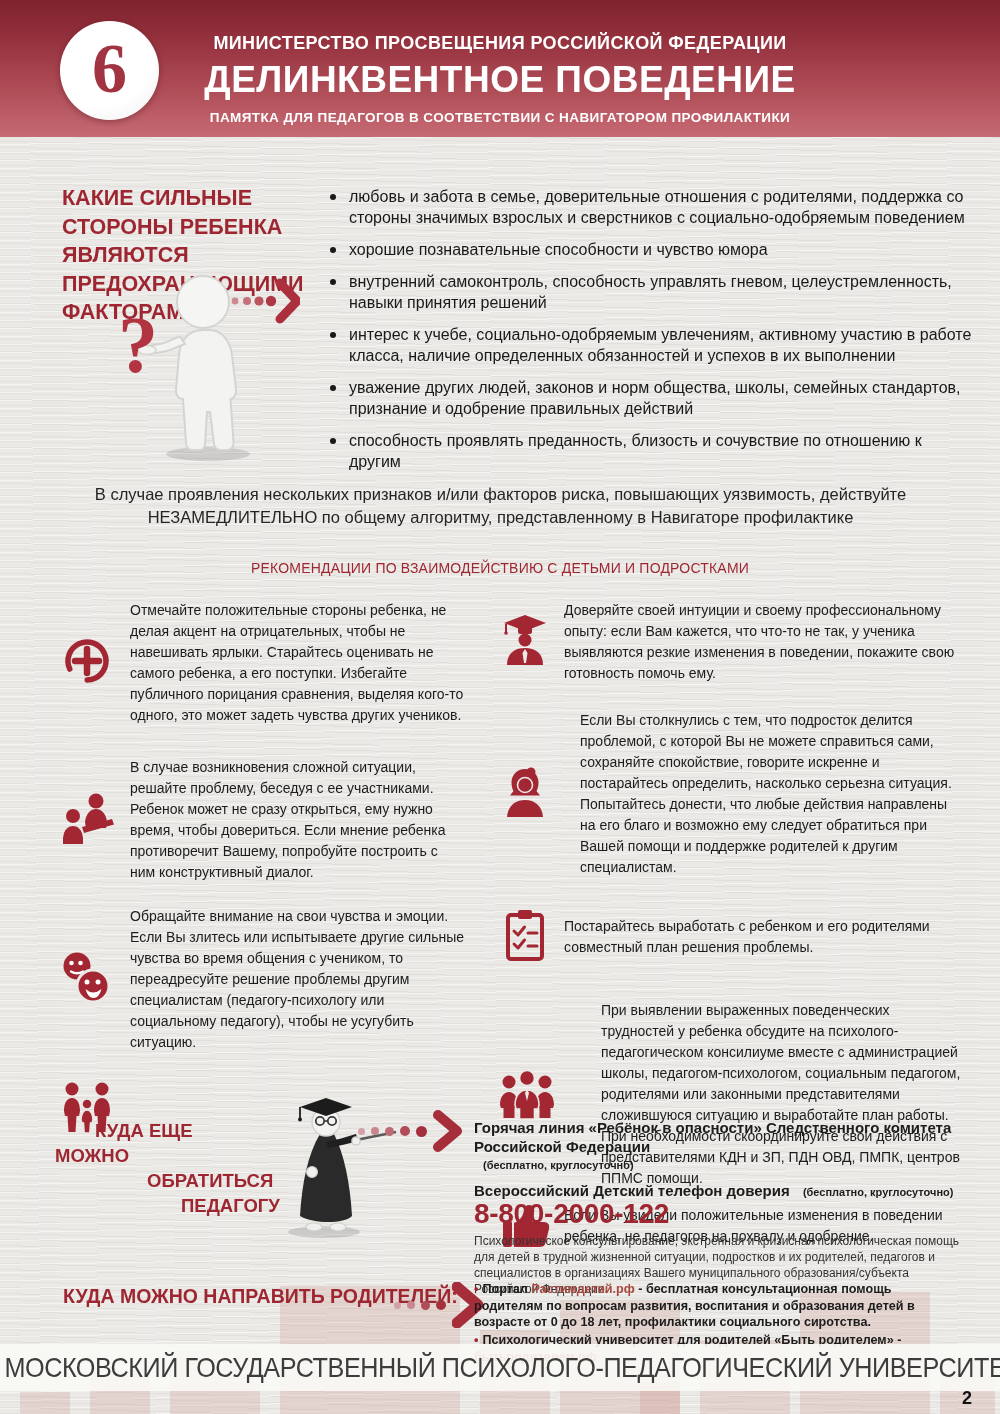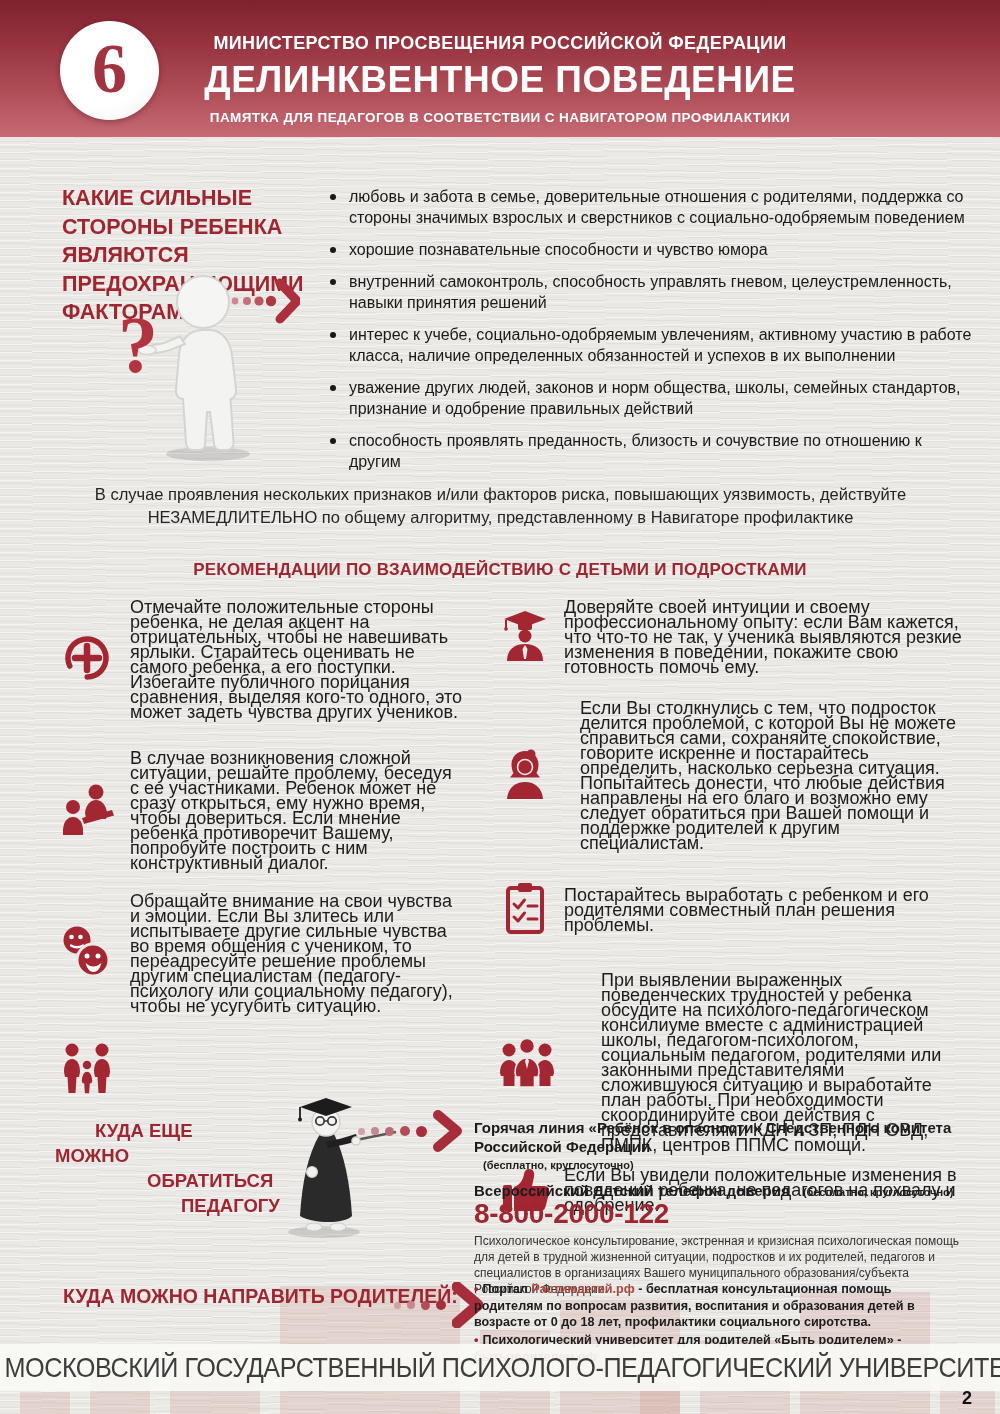--- a/index.html
+++ b/index.html
@@ -41,29 +41,29 @@
   .strengths-list li { display:flex; gap:13px; margin-bottom:11px; font-size:16px; line-height:21px; color:#191919; }
   .strengths-list .b { flex:none; width:6px; height:6px; border-radius:50%; background:#191919; margin-top:8px; }
   
   .alert-note {
     position:absolute; left:78px; top:483px; width:845px; z-index:2;
     text-align:center; font-size:16.5px; line-height:23px; color:#242424;
   }
   
   .rec-heading {
     position:absolute; left:0; top:560px; width:100%; z-index:2;
-    text-align:center; color:#9e2631; font-size:17px; font-weight:bold; letter-spacing:.2px;
+    text-align:center; color:#9e2631; font-size:14px; font-weight:normal; letter-spacing:.2px;
   }
   .rec-col { position:absolute; top:600px; z-index:2; }
   .rec-left { left:60px; width:405px; }
   .rec-right { left:498px; width:468px; }
   .rec-item { display:flex; align-items:center; }
   .rec-left .rec-item .rec-icon { flex:none; width:70px; }
   .rec-right .rec-item .rec-icon { flex:none; width:66px; }
-  .rec-text { font-size:18px; line-height:15px; color:#1c1c1c; }
+  .rec-text { font-size:14px; line-height:21px; color:#1c1c1c; }
   .rec-left  .rec-item:nth-child(1){margin-bottom:31px;}
   .rec-left  .rec-item:nth-child(2){margin-bottom:23px;}
   .rec-left  .rec-item:nth-child(3){margin-bottom:28px;justify-content:center;}
   .rec-right .rec-item:nth-child(1){margin-bottom:26px;}
   .rec-right .rec-item:nth-child(2){margin-bottom:30px;gap:16px;}
   .rec-right .rec-item:nth-child(3){margin-bottom:34px;}
   .rec-right .rec-item:nth-child(4){margin-bottom:8px;gap:37px;}
   
   .stairs { position:absolute; left:55px; top:1118px; z-index:2; color:#9e2631; font-weight:bold; font-size:18.5px; line-height:25px; }
   .stairs div:nth-child(1){margin-left:40px;}

